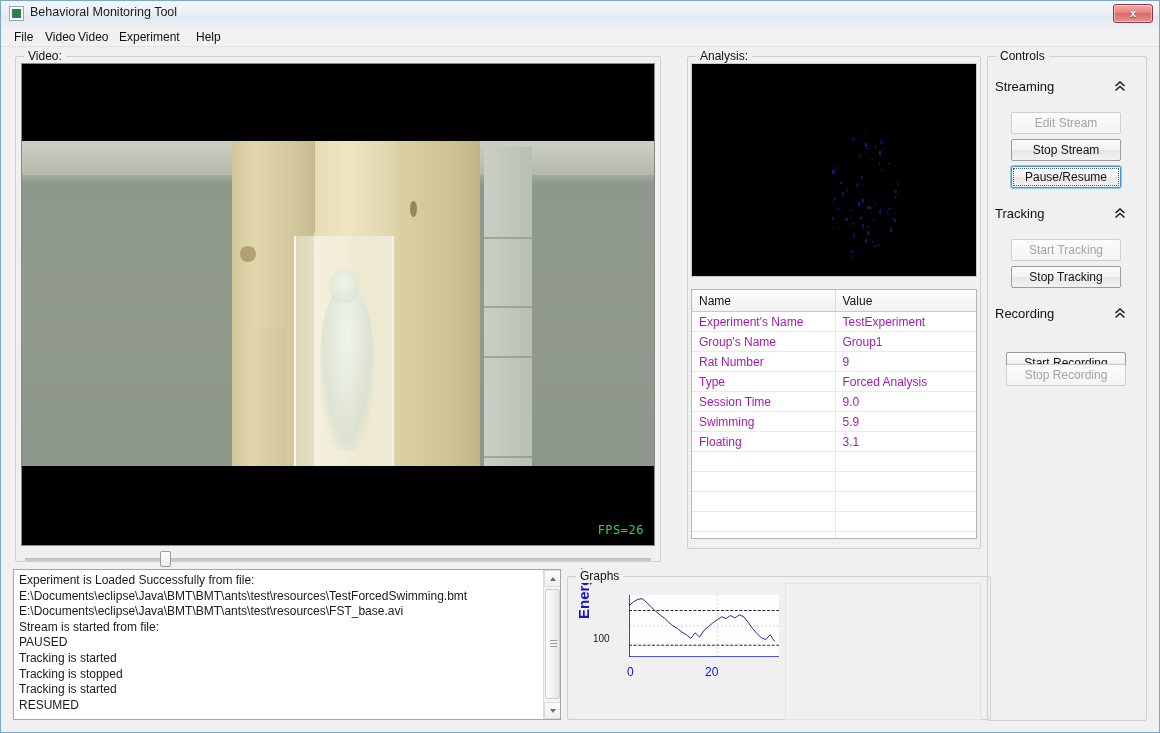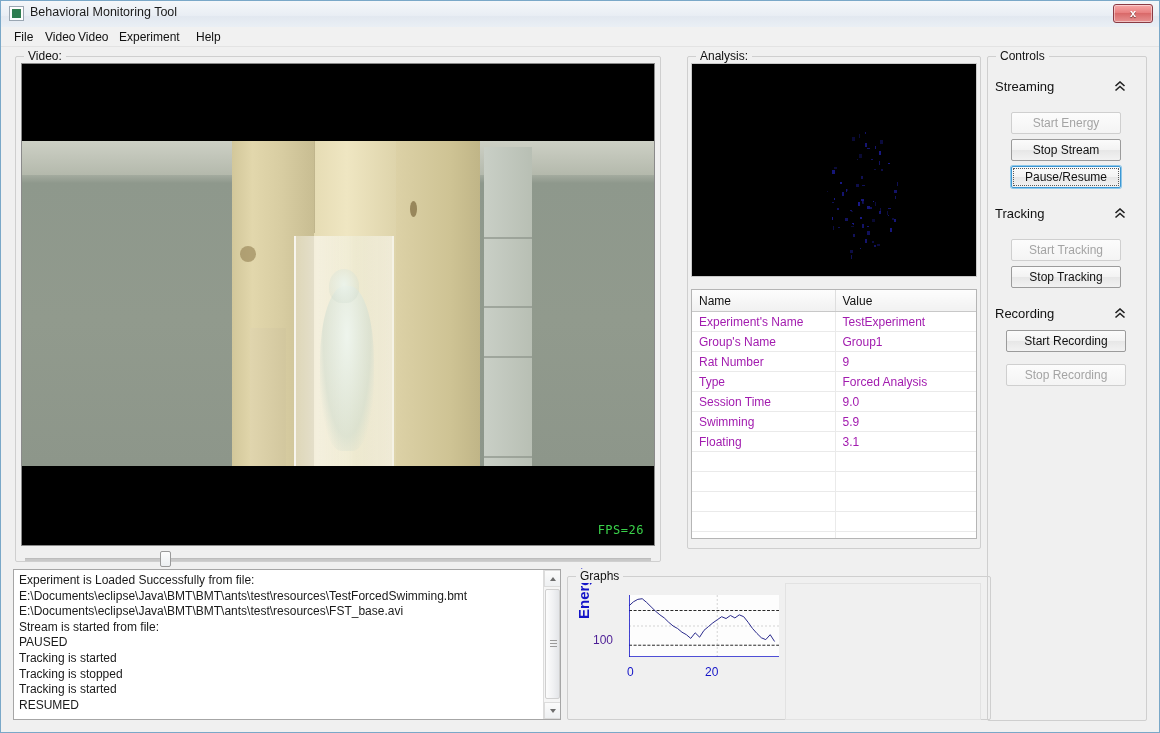--- a/index.html
+++ b/index.html
@@ -222,21 +222,21 @@
   
   #graphs-group{left:566px;top:568px;width:424px;height:151px;}
   .graph-area{position:absolute;left:0;top:14px;width:100%;height:135px;}
   .energy-label{
     position:absolute;left:8px;top:36px;
     font-size:15px;font-weight:bold;color:#1414c8;
     transform:rotate(-90deg);transform-origin:left top;
     white-space:nowrap;
   }
   .ytick{
-    position:absolute;left:26px;top:50px;font-size:12px;color:#4c1d95;
+    position:absolute;left:26px;top:50px;font-size:10px;color:#0f172a;
   }
   .xtick{position:absolute;font-size:12px;color:#1414c8;}
   .plot{
     position:absolute;left:62px;top:12px;width:150px;height:62px;
     background:#fdfdfd;
   }
 
   
   #controls-group{left:986px;top:48px;width:160px;height:672px;}
   .ctl-section{position:absolute;left:8px;width:138px;}
@@ -535,21 +535,21 @@
     <div class="grp-title">Controls</div>
 
     <div class="ctl-section" style="top:30px;">
       <div class="ctl-head">Streaming</div>
       <div class="chev">
         <svg width="14" height="12" viewBox="0 0 14 12">
           <path d="M2.5 5 L7 1 L11.5 5" fill="none" stroke="#222" stroke-width="1.6"></path>
           <path d="M2.5 9.5 L7 5.5 L11.5 9.5" fill="none" stroke="#222" stroke-width="1.6"></path>
         </svg>
       </div>
-      <div class="btn disabled" style="top:33px;">Start Energy</div>
+      <div class="btn disabled" style="top:33px;">Edit Stream</div>
       <div class="btn" style="top:60px;">Stop Stream</div>
       <div class="btn focused" style="top:87px;">
         <span class="inner"></span><span>Pause/Resume</span>
       </div>
     </div>
 
     <div class="ctl-section" style="top:157px;">
       <div class="ctl-head">Tracking</div>
       <div class="chev">
         <svg width="14" height="12" viewBox="0 0 14 12">
@@ -562,19 +562,19 @@
     </div>
 
     <div class="ctl-section" style="top:257px;">
       <div class="ctl-head">Recording</div>
       <div class="chev">
         <svg width="14" height="12" viewBox="0 0 14 12">
           <path d="M2.5 5 L7 1 L11.5 5" fill="none" stroke="#222" stroke-width="1.6"></path>
           <path d="M2.5 9.5 L7 5.5 L11.5 9.5" fill="none" stroke="#222" stroke-width="1.6"></path>
         </svg>
       </div>
-      <div class="btn" style="top:24px;left:11px;width:120px;">Start Recording</div>
+      <div class="btn" style="top:46px;left:11px;width:120px;">Start Recording</div>
       <div class="btn disabled" style="top:58px;left:11px;width:120px;">Stop Recording</div>
     </div>
   </div>
 
   <div class="statusbar"></div>
 </div>
 
 </body></html>

